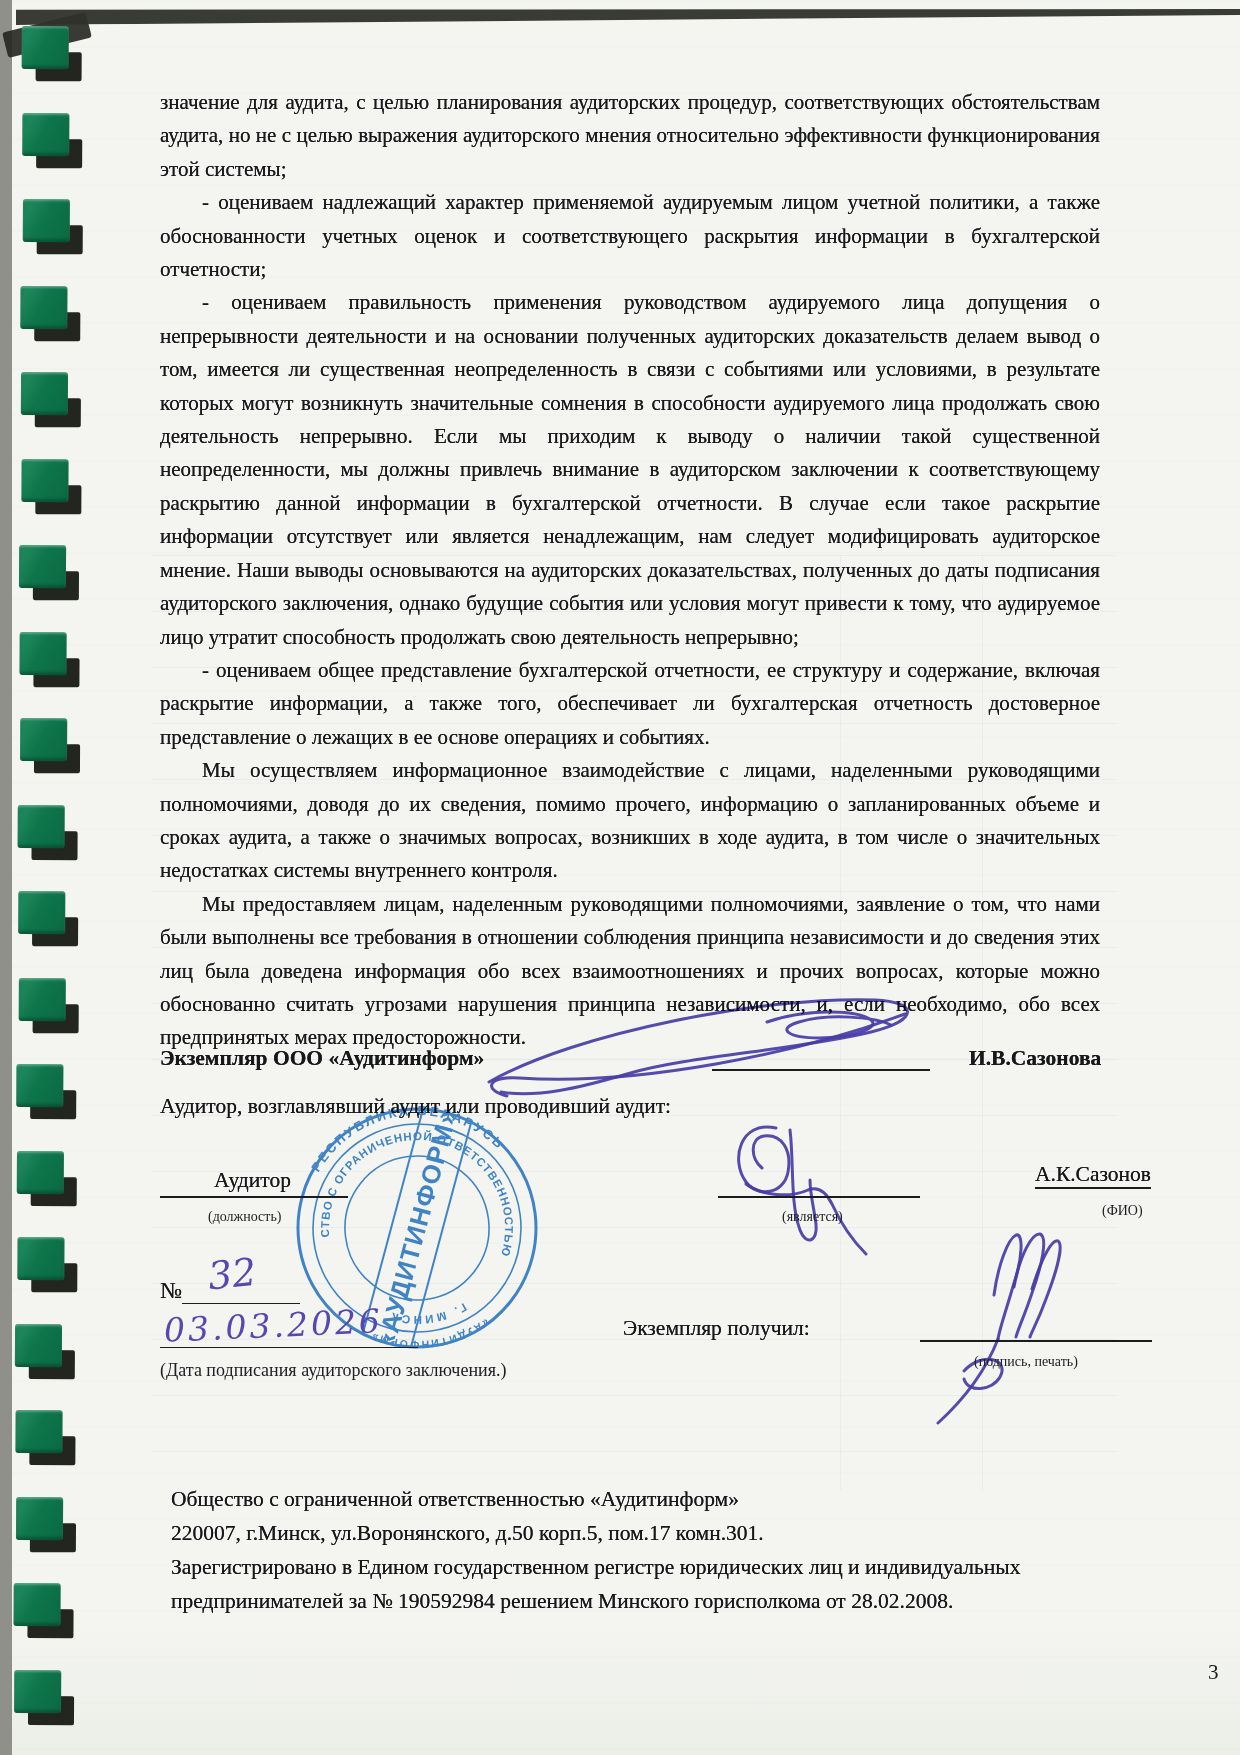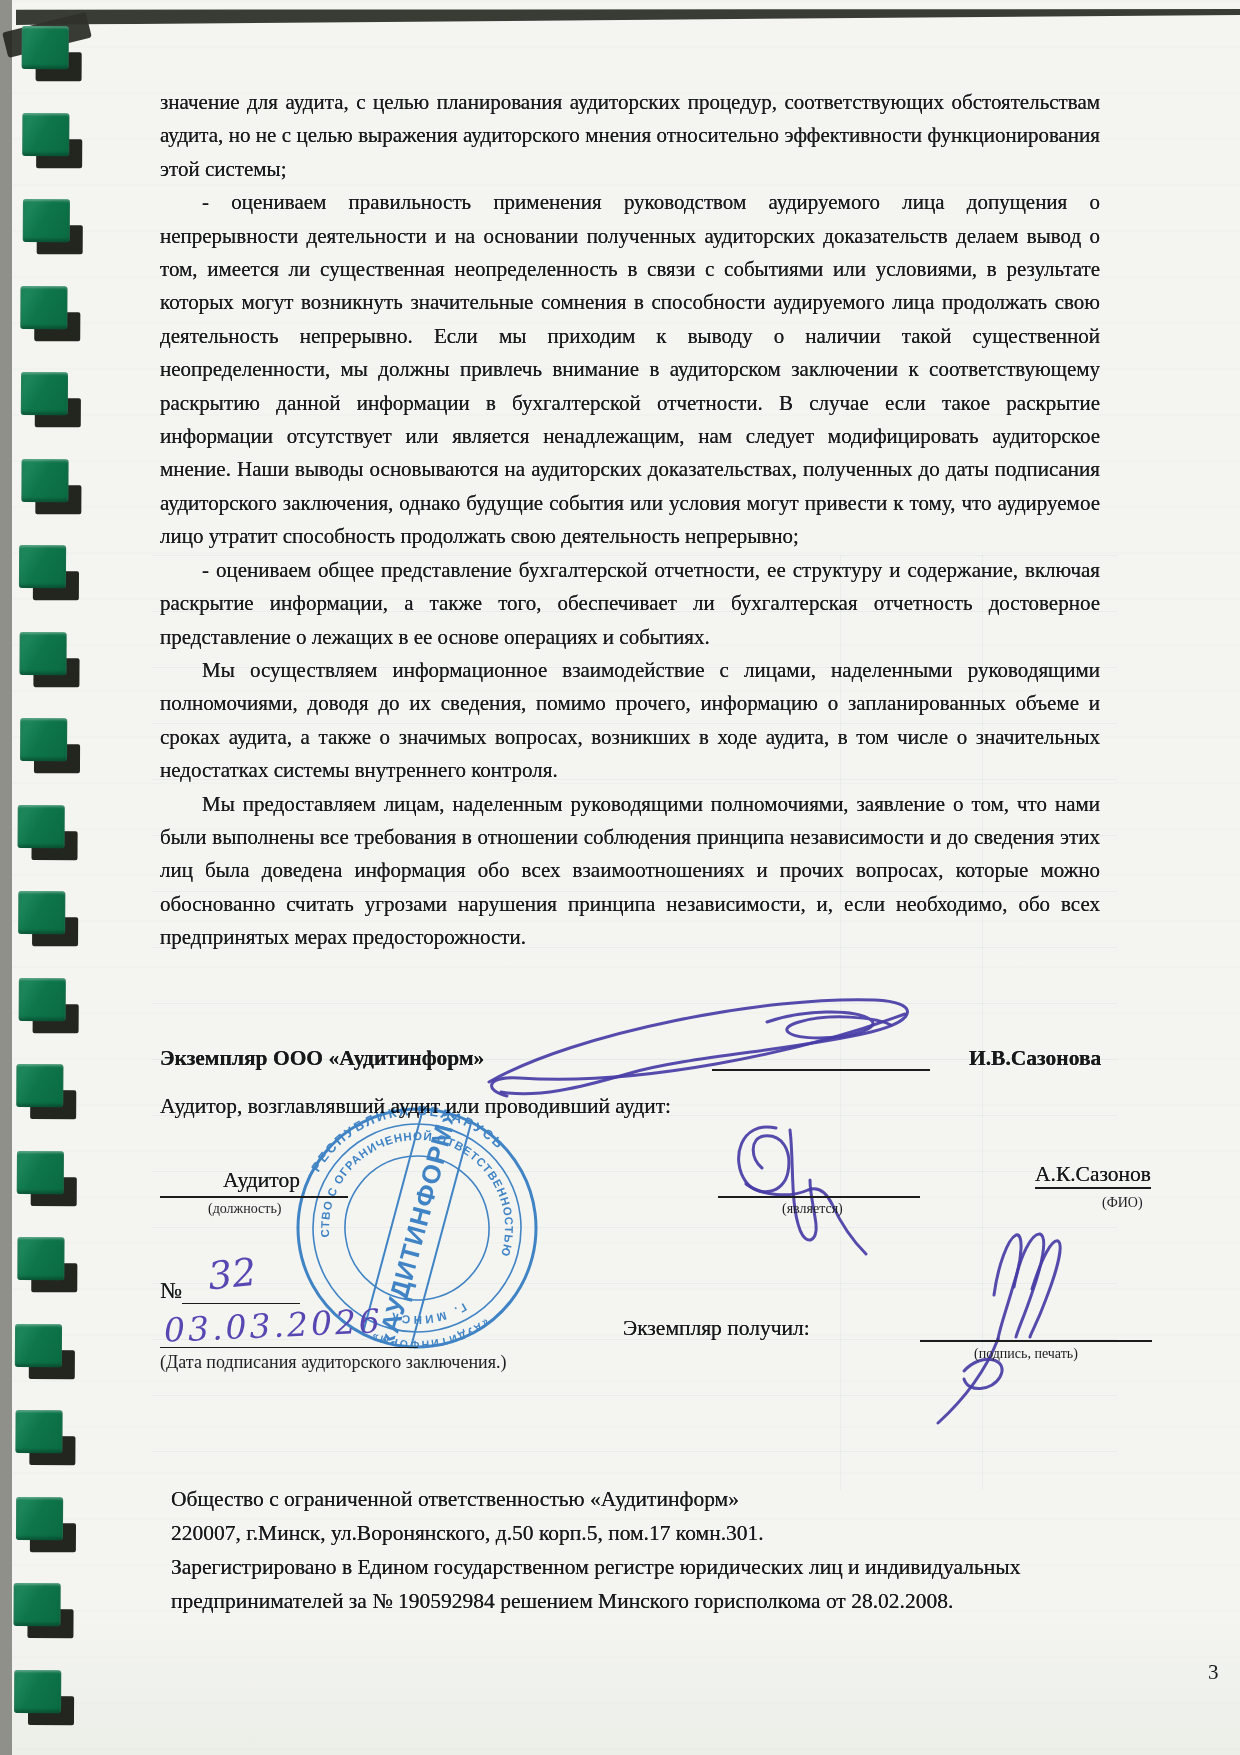--- a/index.html
+++ b/index.html
@@ -44,21 +44,21 @@
   .doc-text{
     position:absolute;left:148px;top:86px;width:940px;
     font-size:21px;line-height:33.4px;color:#191a1c;
     text-shadow:0 0 .5px #23242a;
   }
   .doc-text p{margin:0;text-align:justify;text-indent:42px;}
   .doc-text p:first-child{text-indent:0;}
   .lbl{position:absolute;font-size:21.5px;color:#17181a;text-shadow:0 0 .5px #23242a;white-space:nowrap;}
   .b{font-weight:bold;}
   .sig-line{position:absolute;height:0;border-top:2px solid #1c1c1c;}
-  .cap{position:absolute;font-size:14px;color:#202124;white-space:nowrap;}
+  .cap{position:absolute;font-size:14px;color:#202124;white-space:nowrap;margin-top:8px;}
   .hand{
     position:absolute;font-family:"DejaVu Serif",serif;font-style:italic;
     color:#5747b2;white-space:nowrap;
   }
   .ink{position:absolute;mix-blend-mode:multiply;}
   .ink path{fill:none;stroke:#4b3fb0;stroke-width:3;stroke-linecap:round;stroke-linejoin:round;opacity:.92;}
   .stamp{position:absolute;left:277px;top:1100px;width:256px;height:256px;mix-blend-mode:multiply;opacity:.9;transform:rotate(-7deg);}
   .stamp text{fill:#2e7ccc;font-family:"Liberation Sans",sans-serif;}
   .stamp circle,.stamp line{stroke:#2e7ccc;fill:none;}
   .footer-block{position:absolute;left:159px;top:1482px;width:960px;font-size:21.5px;line-height:34px;color:#17181a;text-shadow:0 0 .5px #23242a;}
@@ -67,20 +67,21 @@
 </style>
 </head>
 <body>
 
 <div class="page">
 
   <div class="ghost"></div>
 
   <div class="doc-text">
       <p>значение для аудита, с целью планирования аудиторских процедур, соответствующих обстоятельствам аудита, но не с целью выражения аудиторского мнения относительно эффективности функционирования этой системы;</p>
+      <p>- оцениваем надлежащий характер применяемой аудируемым лицом учетной политики, а также обоснованности учетных оценок и соответствующего раскрытия информации в бухгалтерской отчетности;</p>
       <p>- оцениваем правильность применения руководством аудируемого лица допущения о непрерывности деятельности и на основании полученных аудиторских доказательств делаем вывод о том, имеется ли существенная неопределенность в связи с событиями или условиями, в результате которых могут возникнуть значительные сомнения в способности аудируемого лица продолжать свою деятельность непрерывно. Если мы приходим к выводу о наличии такой существенной неопределенности, мы должны привлечь внимание в аудиторском заключении к соответствующему раскрытию данной информации в бухгалтерской отчетности. В случае если такое раскрытие информации отсутствует или является ненадлежащим, нам следует модифицировать аудиторское мнение. Наши выводы основываются на аудиторских доказательствах, полученных до даты подписания аудиторского заключения, однако будущие события или условия могут привести к тому, что аудируемое лицо утратит способность продолжать свою деятельность непрерывно;</p>
       <p>- оцениваем общее представление бухгалтерской отчетности, ее структуру и содержание, включая раскрытие информации, а также того, обеспечивает ли бухгалтерская отчетность достоверное представление о лежащих в ее основе операциях и событиях.</p>
       <p>Мы осуществляем информационное взаимодействие с лицами, наделенными руководящими полномочиями, доводя до их сведения, помимо прочего, информацию о запланированных объеме и сроках аудита, а также о значимых вопросах, возникших в ходе аудита, в том числе о значительных недостатках системы внутреннего контроля.</p>
       <p>Мы предоставляем лицам, наделенным руководящими полномочиями, заявление о том, что нами были выполнены все требования в отношении соблюдения принципа независимости и до сведения этих лиц была доведена информация обо всех взаимоотношениях и прочих вопросах, которые можно обоснованно считать угрозами нарушения принципа независимости, и, если необходимо, обо всех предпринятых мерах предосторожности.</p>
     </div>
 
   <svg class="ink" style="left:455px;top:970px;" width="490" height="135" viewBox="0 0 490 135">
     <path d="M22,112 C110,62 300,26 408,30 C452,32 452,50 404,62 C330,80 220,86 160,104 C112,118 70,128 34,122" stroke-width="2.6"></path>
     <path d="M300,52 c34,-12 88,-14 104,-2 c10,8 -20,18 -52,18 c-30,0 -44,-9 -20,-16 c30,-9 76,-5 92,3" stroke-width="2.6"></path>
     <path d="M438,44 C330,84 170,116 52,108 C20,106 16,120 40,126" stroke-width="2.4"></path>
@@ -124,21 +125,21 @@
     </g>
   </svg>
 
   <svg class="ink" style="left:690px;top:1112px;" width="180" height="145" viewBox="0 0 180 145">
     <path d="M74,16 C38,8 28,48 44,70 C56,86 82,82 86,60 C90,38 80,22 62,24 C48,26 48,46 60,56"></path>
     <path d="M88,18 C92,50 88,92 98,118 C104,134 116,130 114,112 C112,96 108,82 108,68"></path>
     <path d="M44,72 c16,12 44,14 62,6 c10,-4 18,2 24,14 C140,114 152,130 164,142" stroke-width="2.6"></path>
   </svg>
 
   <div class="sig-line" style="left:148px;top:1196px;width:188px;"></div>
-  <div class="lbl" style="left:202px;top:1168px;margin-left:9px;">Аудитор</div>
+  <div class="lbl" style="left:202px;top:1168px;">Аудитор</div>
   <div class="cap" style="left:196px;top:1201px;">(должность)</div>
 
   <div class="sig-line" style="left:706px;top:1196px;width:202px;"></div>
   <div class="cap" style="left:770px;top:1201px;">(является)</div>
 
   <div class="lbl" style="left:1023px;top:1162px;"><span class="underline-name">А.К.Сазонов</span></div>
   <div class="cap" style="left:1090px;top:1195px;">(ФИО)</div>
 
   <div class="lbl" style="left:148px;top:1278px;font-size:23px;">№</div>
   <div class="hand" style="left:196px;top:1252px;font-size:38px;transform:rotate(-6deg);">32</div>

